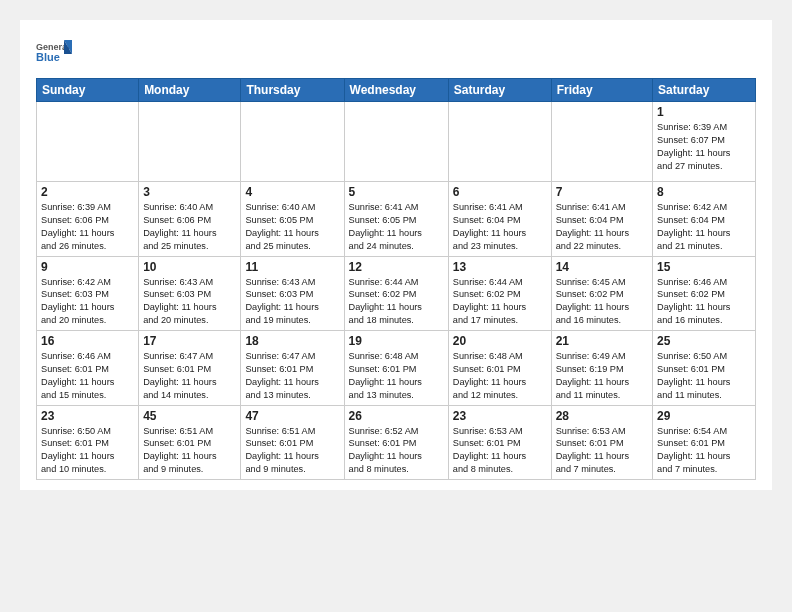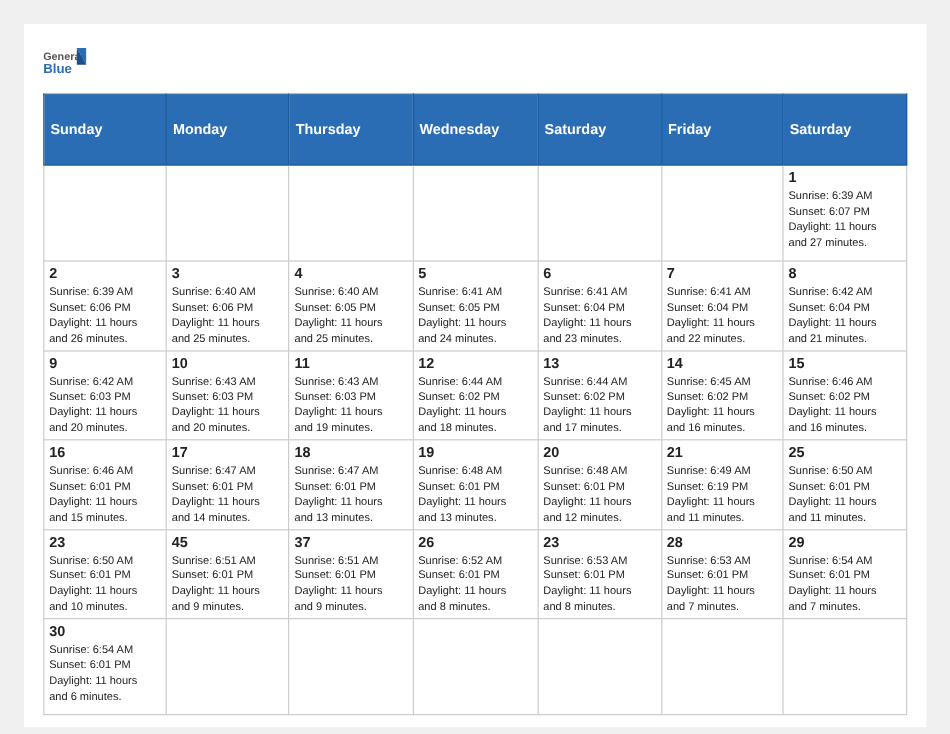--- a/index.html
+++ b/index.html
@@ -48,21 +48,21 @@
     }
     .calendar {
       width: 100%;
       border-collapse: collapse;
       margin-top: 6px;
     }
     .calendar th {
       background: #2a6db5;
       color: white;
       text-align: left;
-      padding: 22px 5px;
+      padding: 4px 5px;
       font-size: 12px;
       font-weight: bold;
       border: 1px solid #1a5a9a;
     }
     .calendar td {
       border: 1px solid #ccc;
       vertical-align: top;
       padding: 3px 4px;
       width: 107px;
       min-height: 80px;
@@ -300,21 +300,21 @@
 and 10 minutes.</div>
           </td>
           <td>
             <span class="day-num">45</span>
             <div class="day-info" style="white-space: pre-line;">Sunrise: 6:51 AM
 Sunset: 6:01 PM
 Daylight: 11 hours
 and 9 minutes.</div>
           </td>
           <td>
-            <span class="day-num">37</span>
+            <span class="day-num">47</span>
             <div class="day-info" style="white-space: pre-line;">Sunrise: 6:51 AM
 Sunset: 6:01 PM
 Daylight: 11 hours
 and 9 minutes.</div>
           </td>
           <td>
             <span class="day-num">26</span>
             <div class="day-info" style="white-space: pre-line;">Sunrise: 6:52 AM
 Sunset: 6:01 PM
 Daylight: 11 hours
@@ -334,31 +334,16 @@
 Daylight: 11 hours
 and 7 minutes.</div>
           </td>
           <td>
             <span class="day-num">29</span>
             <div class="day-info" style="white-space: pre-line;">Sunrise: 6:54 AM
 Sunset: 6:01 PM
 Daylight: 11 hours
 and 7 minutes.</div>
           </td>
-        </tr>
-        <tr class="last-row">
-          <td>
-            <span class="day-num">30</span>
-            <div class="day-info" style="white-space: pre-line;">Sunrise: 6:54 AM
-Sunset: 6:01 PM
-Daylight: 11 hours
-and 6 minutes.</div>
-          </td>
-          <td class="empty-cell" style="height: 80px;"></td>
-          <td class="empty-cell" style="height: 80px;"></td>
-          <td class="empty-cell" style="height: 80px;"></td>
-          <td class="empty-cell" style="height: 80px;"></td>
-          <td class="empty-cell" style="height: 80px;"></td>
-          <td class="empty-cell" style="height: 80px;"></td>
         </tr>
       </tbody>
   </table>
 </div>
 
 </body></html>

